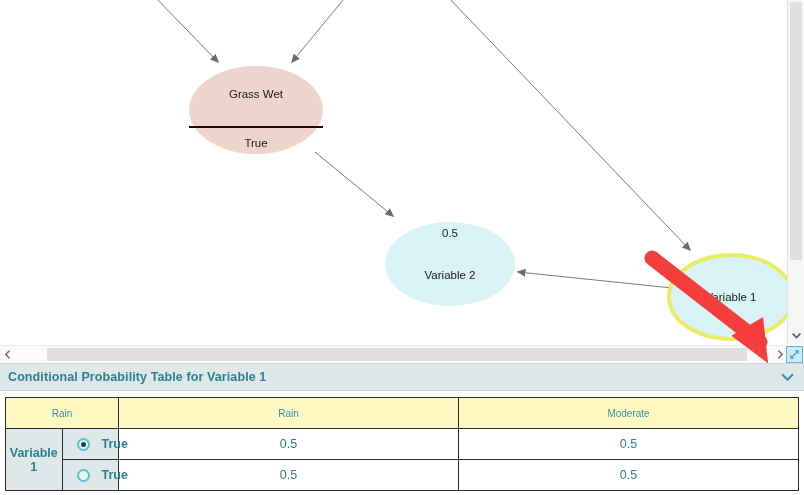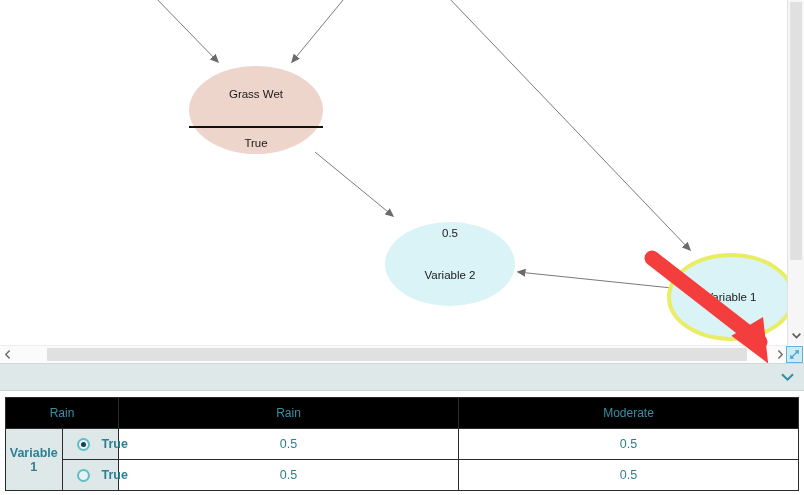--- a/index.html
+++ b/index.html
@@ -89,21 +89,21 @@
   .cpt{
     position:absolute;left:5px;top:33px;width:794px;
     border-collapse:collapse;table-layout:fixed;
     font-size:12px;color:#2d7f94;
   }
   .cpt td, .cpt th{
     border:1px solid #2b2b2b;
     height:30px;text-align:center;vertical-align:middle;
     font-weight:normal;padding:0;
   }
-  .cpt .hdr{background:#000000;color:#3b8fa3;font-weight:normal;font-size:12px;}
+  .cpt .hdr{background:#fef9c3;color:#3b8fa3;font-weight:normal;font-size:10px;}
   .cpt .rowhdr{background:#dfe8e8;color:#2d7f94;font-weight:bold;font-size:12.5px;}
   .cpt .statecell{
     background:#dfe8e8;color:#2d7f94;font-weight:bold;font-size:12.5px;
     text-align:left;padding-left:0;
   }
   .state-inner{display:flex;align-items:center;gap:12px;padding-left:14px;}
   .radio{
     width:13px;height:13px;border-radius:50%;
     border:2px solid #5dbfcb;background:#e9f3f3;
     display:inline-block;position:relative;flex:none;box-sizing:border-box;
@@ -191,20 +191,21 @@
 
   <svg class="red-arrow" viewBox="0 0 174 125">
     <g>
       <path d="M22,18 L130,102" stroke="#f43d3d" stroke-width="15" stroke-linecap="round" fill="none"></path>
       <path d="M118,78 L150,112 L104,112 z" fill="#f43d3d" transform="rotate(37 127 100)"></path>
     </g>
   </svg>
 
   <div class="panel">
     <div class="panel-header">
+      <span class="panel-title">Conditional Probability Table for Variable 1</span>
       <span class="panel-collapse">
         <svg width="13" height="8" viewBox="0 0 13 8">
           <path d="M1,1.2 L6.5,6.6 L12,1.2" fill="none" stroke="#2d8fa5" stroke-width="2"></path>
         </svg>
       </span>
     </div>
 
     <table class="cpt">
       <tbody>
         <tr>

